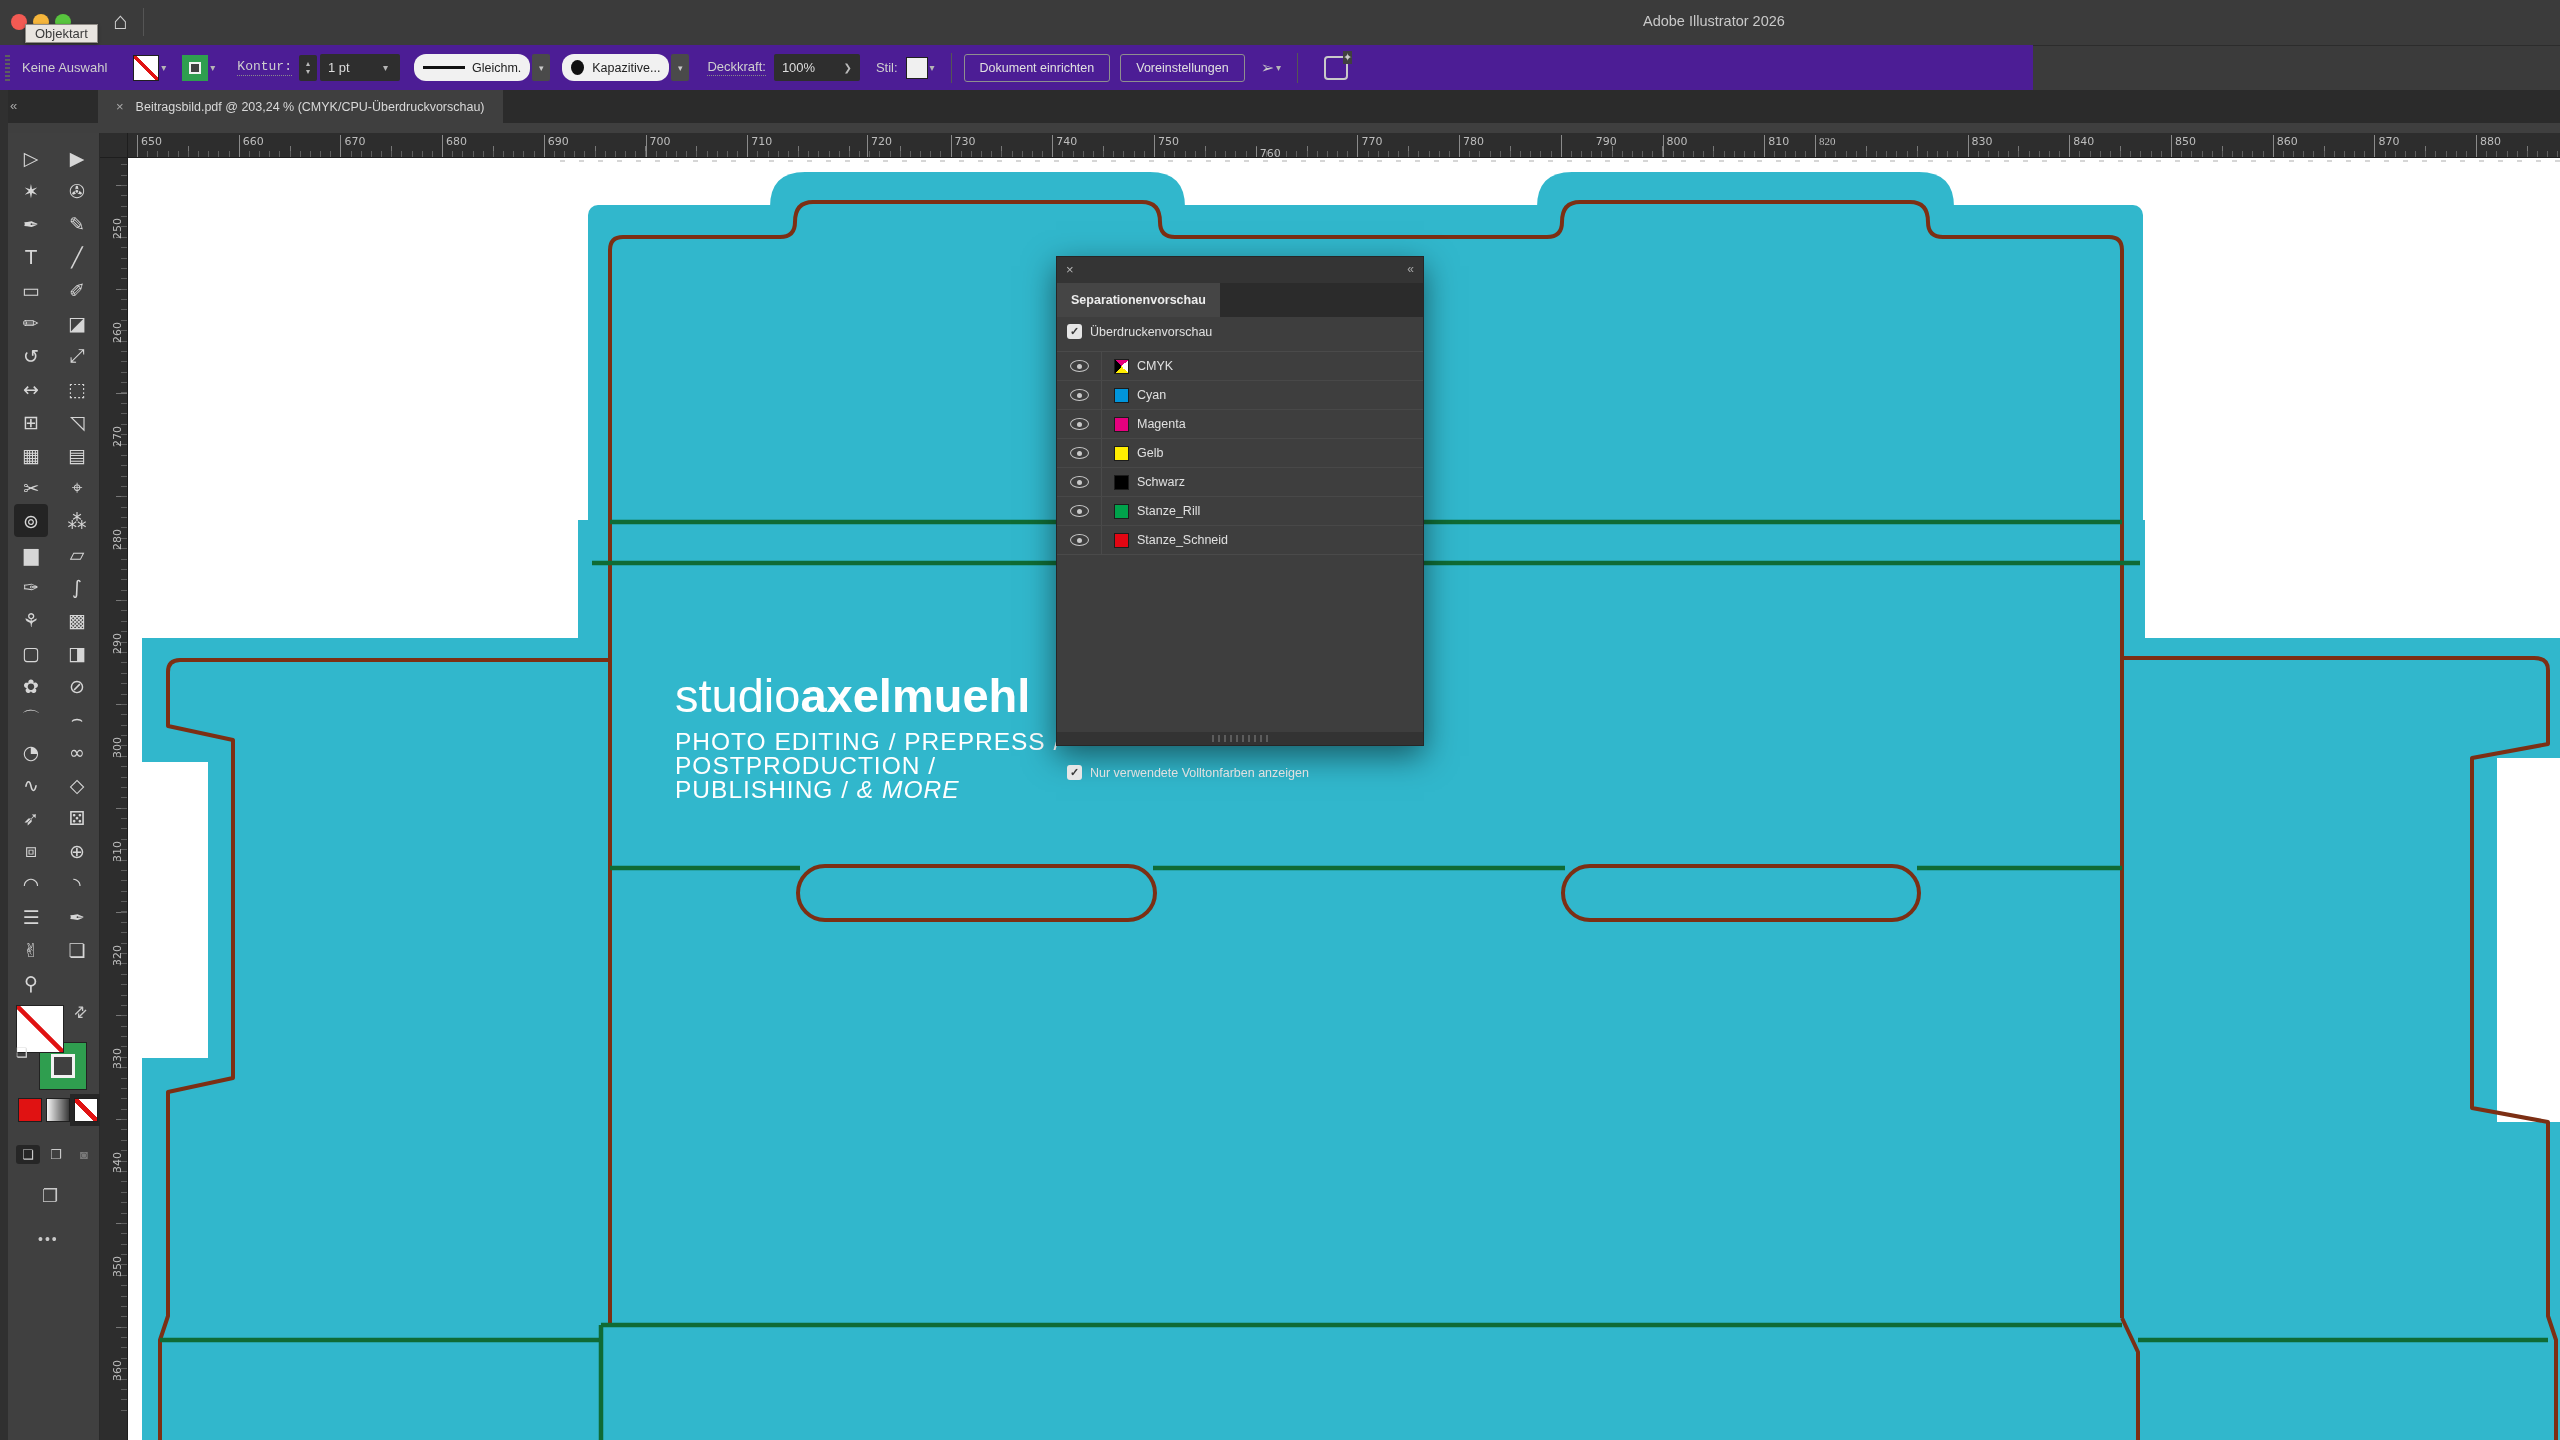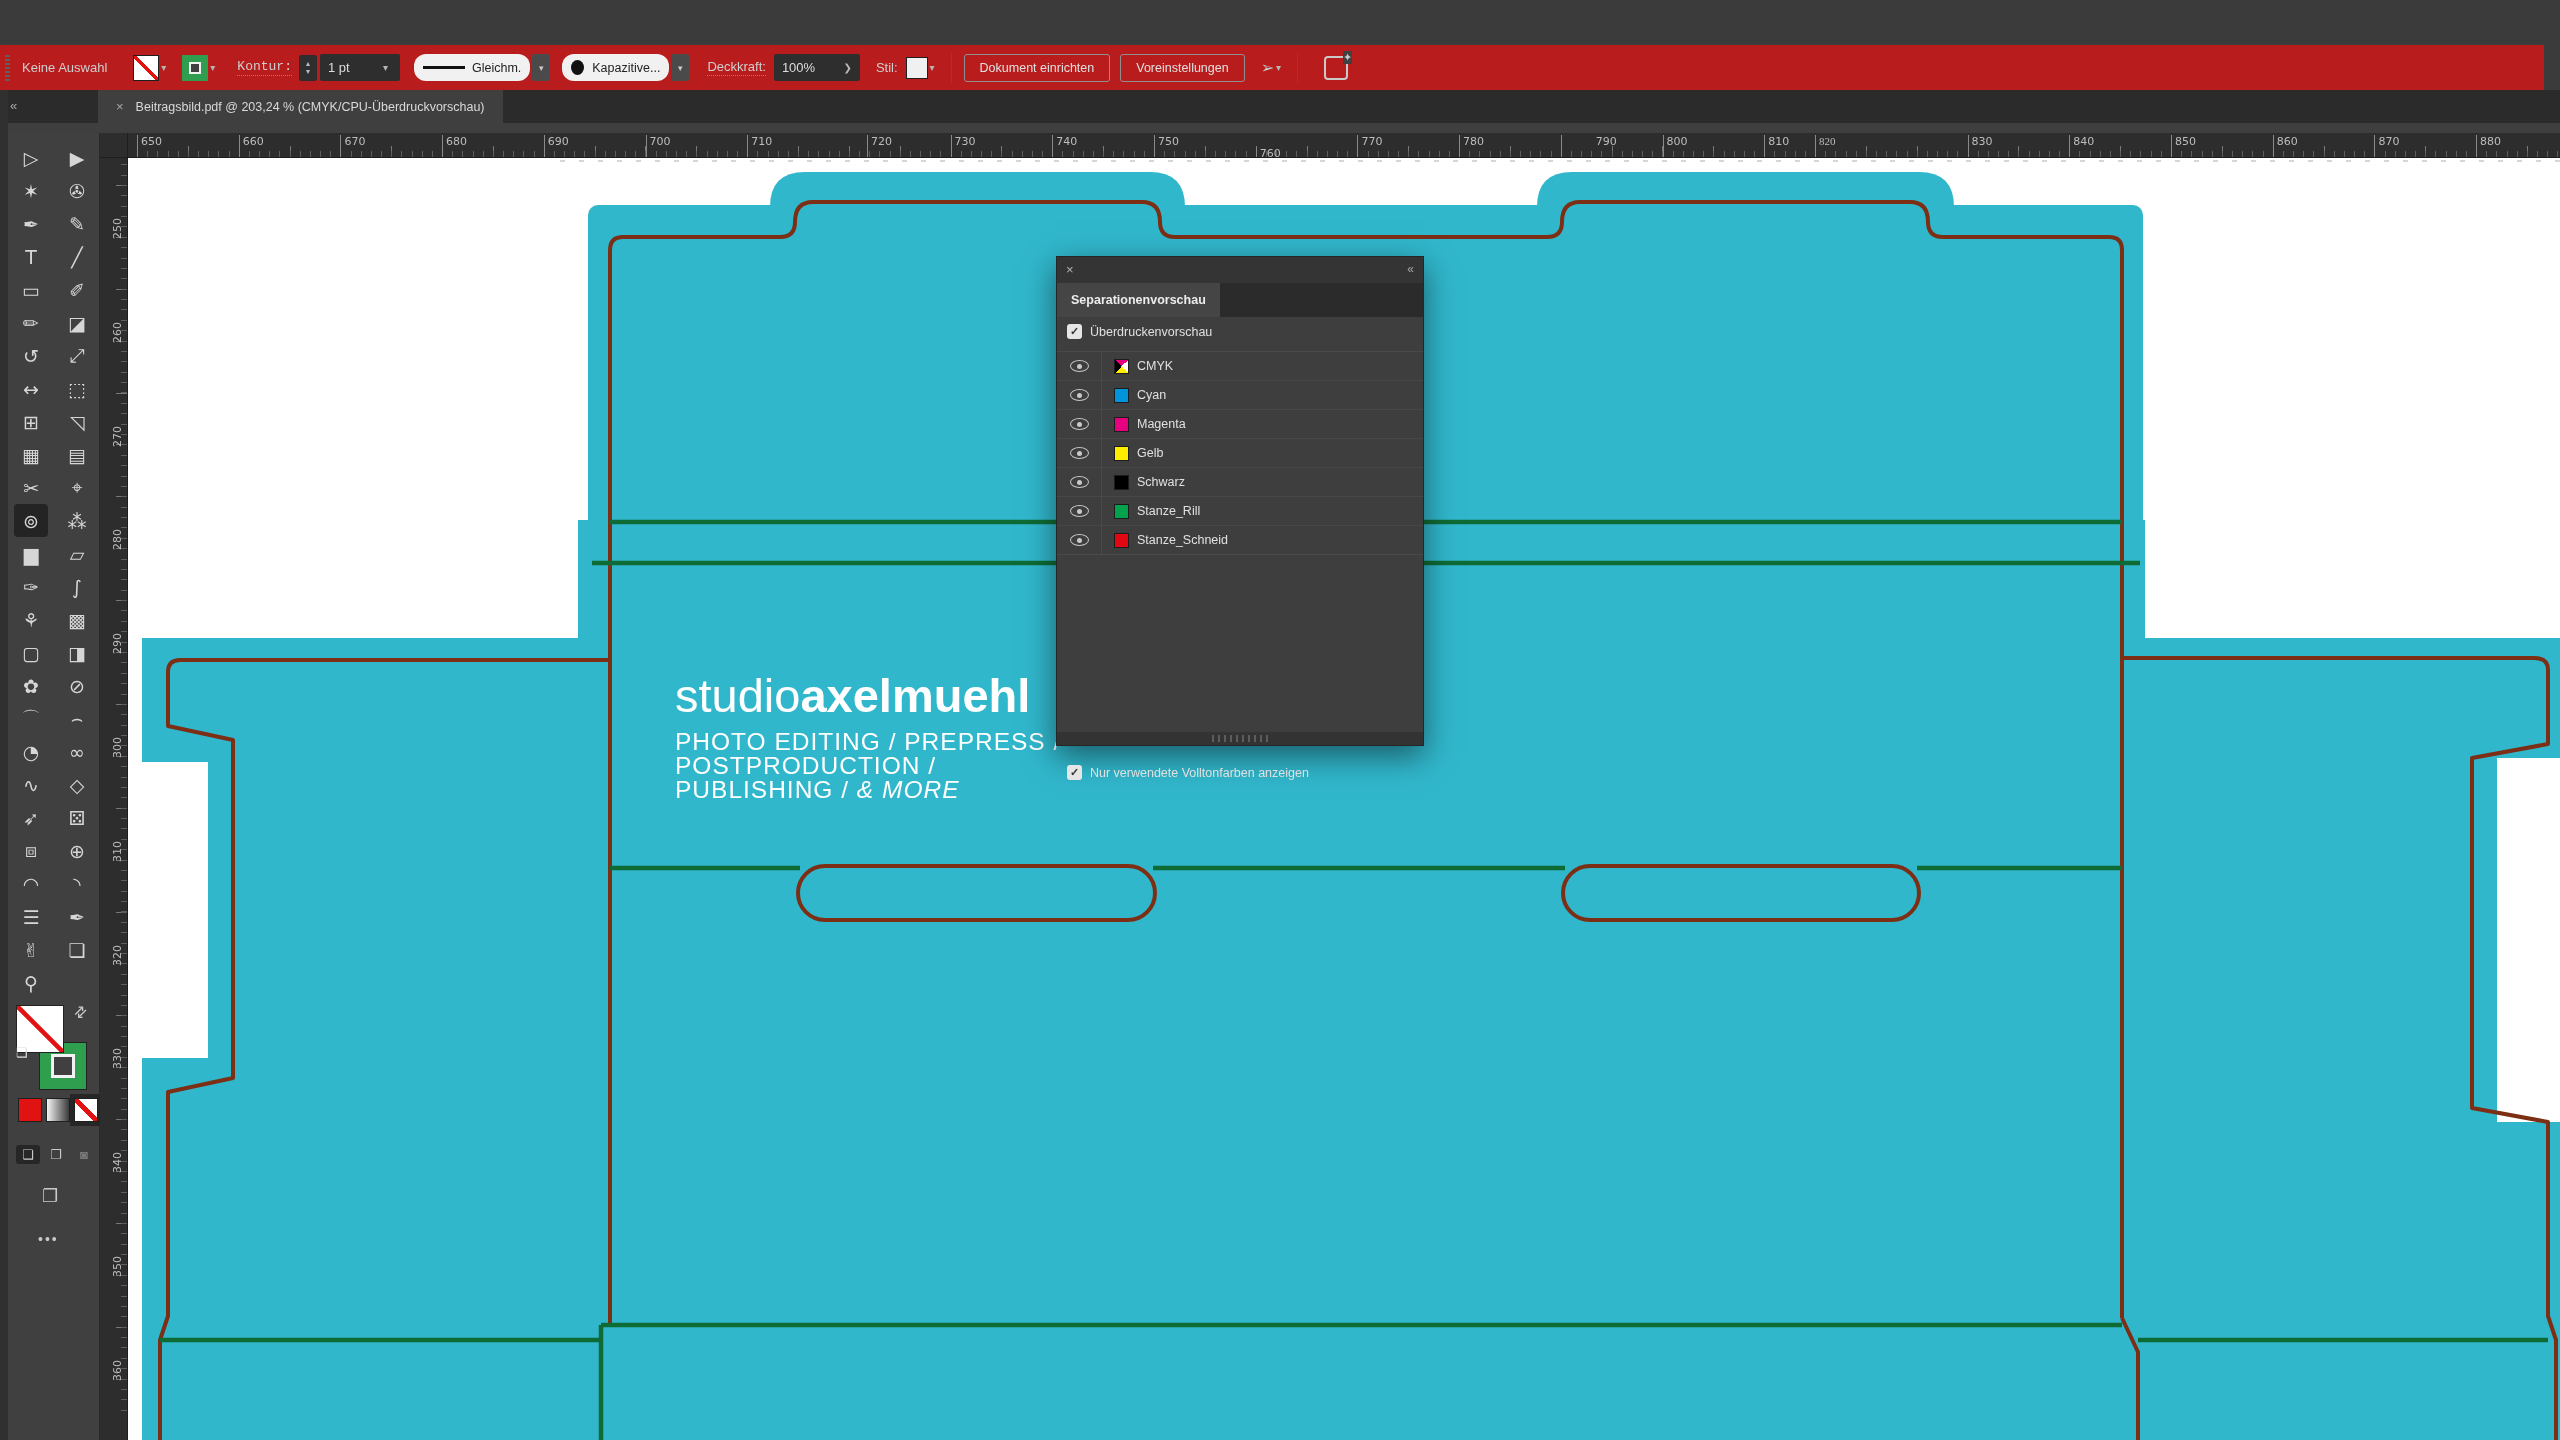--- a/index.html
+++ b/index.html
@@ -8,21 +8,21 @@
        -webkit-font-smoothing:antialiased;}
   
   #menubar{position:absolute;left:0;top:0;width:2560px;height:45px;background:#3b3b3b;border-bottom:1px solid #2c2c2c;}
   .tlight{position:absolute;top:14px;width:16px;height:16px;border-radius:50%;}
   #tooltip{position:absolute;left:25px;top:24px;height:17px;padding:0 9px;background:#e9e5e0;border:1px solid #8f8b86;
            color:#3a3a3a;font-size:13px;line-height:17px;box-shadow:0 1px 3px rgba(0,0,0,.4);z-index:5;}
   #home-ic{position:absolute;left:113px;top:7px;font-size:24px;color:#cfcfcf;}
   #mb-div{position:absolute;left:143px;top:8px;width:1px;height:28px;background:#555;}
   #app-title{position:absolute;left:1643px;top:13px;font-size:14.5px;color:#c9c9c9;}
   
-  #controlbar{position:absolute;left:0;top:45px;width:2544px;height:45px;background:#b91c1c;border-bottom:5px solid #fca5a5;
+  #controlbar{position:absolute;left:0;top:45px;width:2033px;height:45px;background:#4c1d95;border-bottom:5px solid #fca5a5;
               display:flex;align-items:center;color:#d2d2d2;font-size:13px;}
   .grip{width:5px;height:26px;margin:0 6px 0 5px;background:repeating-linear-gradient(to bottom,#5f5f5f 0 2px,transparent 2px 4px);}
   .cb-label{color:#cfcfcf;white-space:nowrap;}
   .dotted-u{border-bottom:1px dotted #8a8a8a;padding-bottom:1px;}
   .swbox{width:26px;height:26px;border:1px solid #1f1f1f;box-sizing:border-box;}
   .fill-none{background:linear-gradient(to top right,#fff 44%,#e01212 45%,#e01212 55%,#fff 56%);}
   .stroke-green{border:7px solid #2f9e4f;background:#404040;box-shadow:0 0 0 2px #f2f2f2 inset;position:relative;}
   .chev{color:#b5b5b5;font-size:10px;margin:0 4px 0 2px;}
   .stepper{width:18px;height:26px;background:#2e2e2e;border-radius:2px;display:flex;flex-direction:column;align-items:center;justify-content:center;color:#bbb;font-size:8px;line-height:8px;margin-right:3px;}
   .darkfield{height:27px;background:#2e2e2e;border-radius:2px;color:#ddd;display:flex;align-items:center;padding:0 8px;box-sizing:border-box;}
@@ -93,20 +93,29 @@
   .eye::after{content:"";position:absolute;left:50%;top:50%;width:5px;height:5px;margin:-2.5px 0 0 -2.5px;border-radius:50%;background:#c8c8c8;}
   .sep-swatch{width:15px;height:15px;margin:0 8px 0 12px;border:1px solid #1c1c1c;box-sizing:border-box;}
   #sp-footer-strip{position:absolute;left:0;bottom:0;width:100%;height:13px;background:#333;}
   #sp-grip{position:absolute;left:50%;bottom:3px;width:56px;height:7px;margin-left:-28px;background:repeating-linear-gradient(to right,#5c5c5c 0 2px,transparent 2px 6px);}
 </style>
 </head>
 <body>
 
 <div id="app">
 
+  <div id="menubar">
+    <div class="tlight" style="left:11px;background:#f25a53;"></div>
+    <div class="tlight" style="left:33px;background:#f5b53b;"></div>
+    <div class="tlight" style="left:55px;background:#58c43e;"></div>
+    <div id="tooltip">Objektart</div>
+    <div id="home-ic">⌂</div>
+    <div id="mb-div"></div>
+    <div id="app-title">Adobe Illustrator 2026</div>
+  </div>
 
   <div id="controlbar">
     <div class="grip"></div>
     <span class="cb-label" style="margin:0 26px 0 6px;">Keine Auswahl</span>
     <span class="swbox fill-none"></span>
     <span class="chev">▾</span>
     <span class="swbox stroke-green" style="margin-left:12px;"></span>
     <span class="chev">▾</span>
     <span class="cb-label dotted-u" style="margin:0 7px 0 18px;font-family:Liberation Mono, monospace;">Kontur:</span>
     <span class="stepper">

